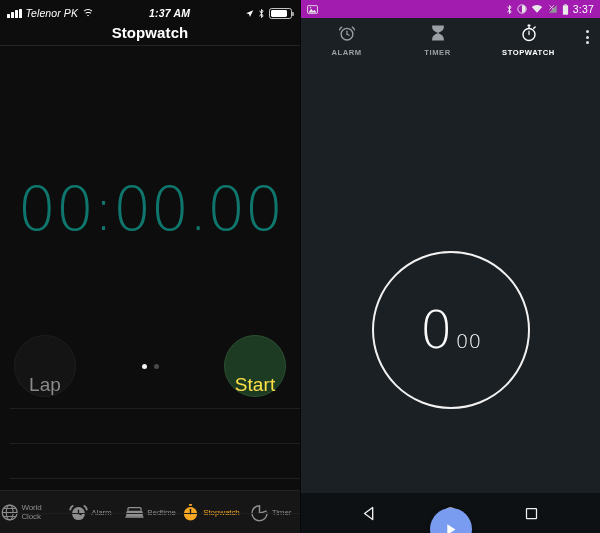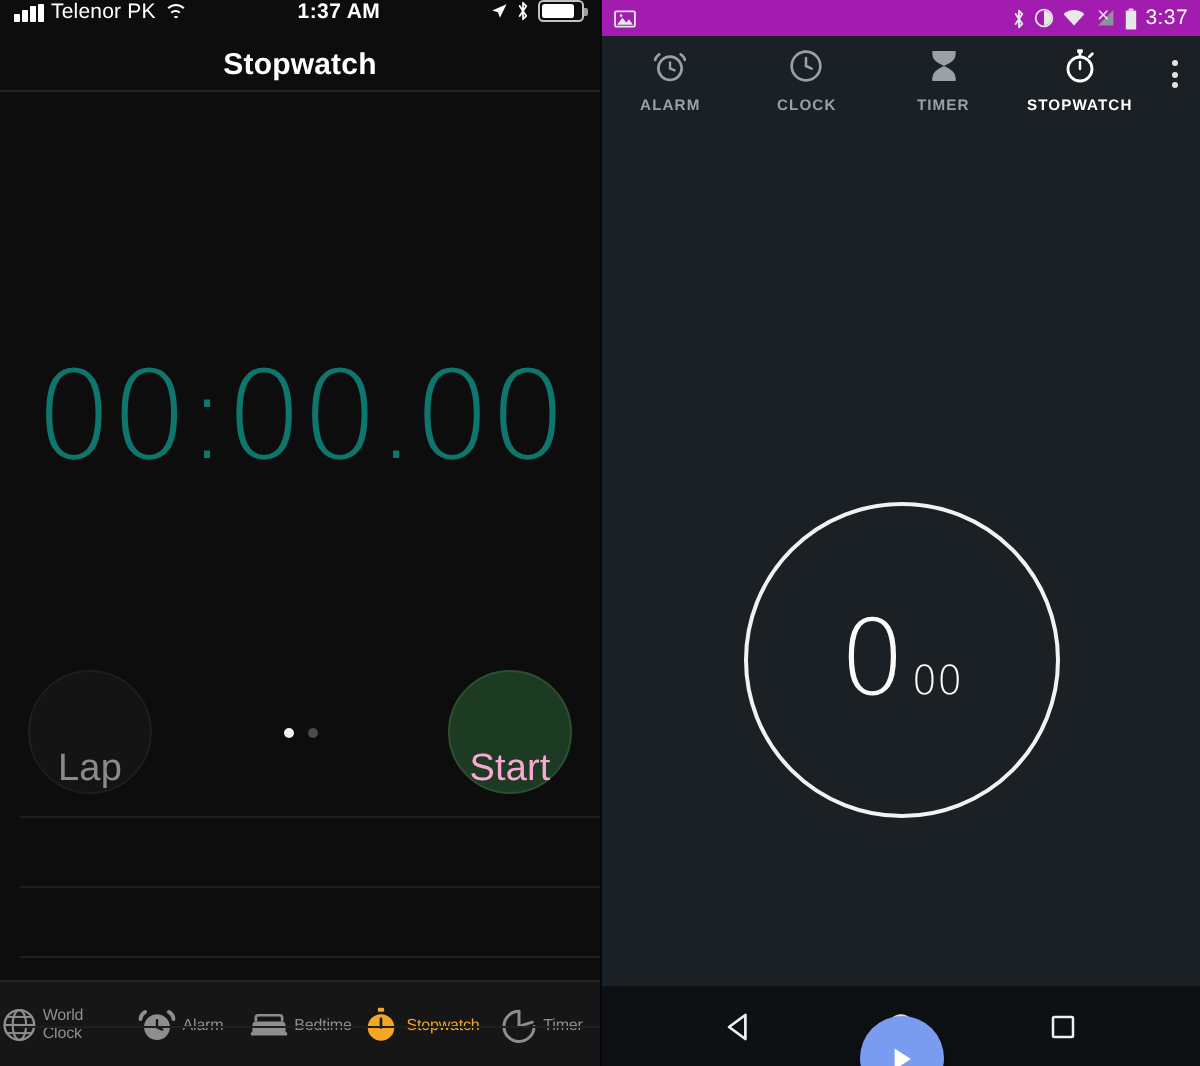--- a/index.html
+++ b/index.html
@@ -14,24 +14,25 @@
   
   .ios {
     position:relative;
     width:300px; height:533px;
     background:#0d0d0d;
     color:#fff;
     display:flex; flex-direction:column;
   }
   .ios-statusbar {
     height:19px; flex:0 0 19px;
-    display:flex; align-items:flex-start;
+    display:flex; align-items:flex-end;
     padding:0 8px 0 7px;
     font-size:10.5px; letter-spacing:0.1px;
     color:#fff;
+    font-style:italic;
   }
   .sb-left { display:flex; align-items:center; gap:4px; }
   .sb-center { flex:1; text-align:center; font-size:10.5px; font-weight:600; letter-spacing:0.2px; }
   .sb-right { display:flex; align-items:center; gap:4px; }
 
   .bars { display:flex; align-items:flex-end; gap:1.5px; height:9px; }
   .bars i { display:block; width:2.5px; background:#fff; border-radius:0.5px; }
   .bars i:nth-child(1){height:3.5px;}
   .bars i:nth-child(2){height:5.5px;}
   .bars i:nth-child(3){height:7.5px;}
@@ -94,21 +95,21 @@
   }
   .rbtn {
     width:62px; height:62px; border-radius:50%;
     display:flex; align-items:flex-end; justify-content:center;
     font-size:19px; letter-spacing:0.1px;
   }
   .rbtn.lap {
     background:#141414; border:1.5px solid #1e1e1e; color:#8a8a8a;
   }
   .rbtn.start {
-    background:#1d3a23; border:1.5px solid #2b5130; color:#f9a8d4;
+    background:#1d3a23; border:1.5px solid #2b5130; color:#fde047;
   }
   .dots { display:flex; gap:7px; align-items:center; }
   .dots i { width:5px; height:5px; border-radius:50%; display:block; }
   .dots i.on { background:#f2f2f2; }
   .dots i.off { background:#4a4a4a; }
 
   .ios-laplist {
     position:absolute; left:0; right:0; top:360px; bottom:0;
   }
   .lap-line {
@@ -362,28 +363,20 @@
         <svg class="aicon" viewBox="0 0 24 24">
           <circle cx="12" cy="13.4" r="7" fill="none" stroke="currentColor" stroke-width="1.6"></circle>
           <path d="M5.6 5 A5.2 5.2 0 0 0 3.1 8.3" fill="none" stroke="currentColor" stroke-width="1.6" stroke-linecap="round"></path>
           <path d="M18.4 5 A5.2 5.2 0 0 1 20.9 8.3" fill="none" stroke="currentColor" stroke-width="1.6" stroke-linecap="round"></path>
           <line x1="12" y1="13.4" x2="12" y2="9.8" stroke="currentColor" stroke-width="1.4" stroke-linecap="round"></line>
           <line x1="12" y1="13.4" x2="14.8" y2="14.6" stroke="currentColor" stroke-width="1.4" stroke-linecap="round"></line>
         </svg>
         <span class="alabel">ALARM</span>
       </div>
 
-      <div class="atab">
-        <svg class="aicon" viewBox="0 0 24 24">
-          <circle cx="12" cy="12" r="8.6" fill="none" stroke="currentColor" stroke-width="1.6"></circle>
-          <line x1="12" y1="12" x2="12" y2="7.2" stroke="currentColor" stroke-width="1.5" stroke-linecap="round"></line>
-          <line x1="12" y1="12" x2="15.4" y2="13.6" stroke="currentColor" stroke-width="1.5" stroke-linecap="round"></line>
-        </svg>
-        <span class="alabel">CLOCK</span>
-      </div>
 
       <div class="atab">
         <svg class="aicon" viewBox="0 0 24 24">
           <path d="M5 3 L19 3 L19 5 Q19 9.2 12 12 Q19 14.8 19 19 L19 21 L5 21 L5 19 Q5 14.8 12 12 Q5 9.2 5 5 Z" fill="currentColor"></path>
         </svg>
         <span class="alabel">TIMER</span>
       </div>
 
       <div class="atab active">
         <svg class="aicon" viewBox="0 0 24 24">

